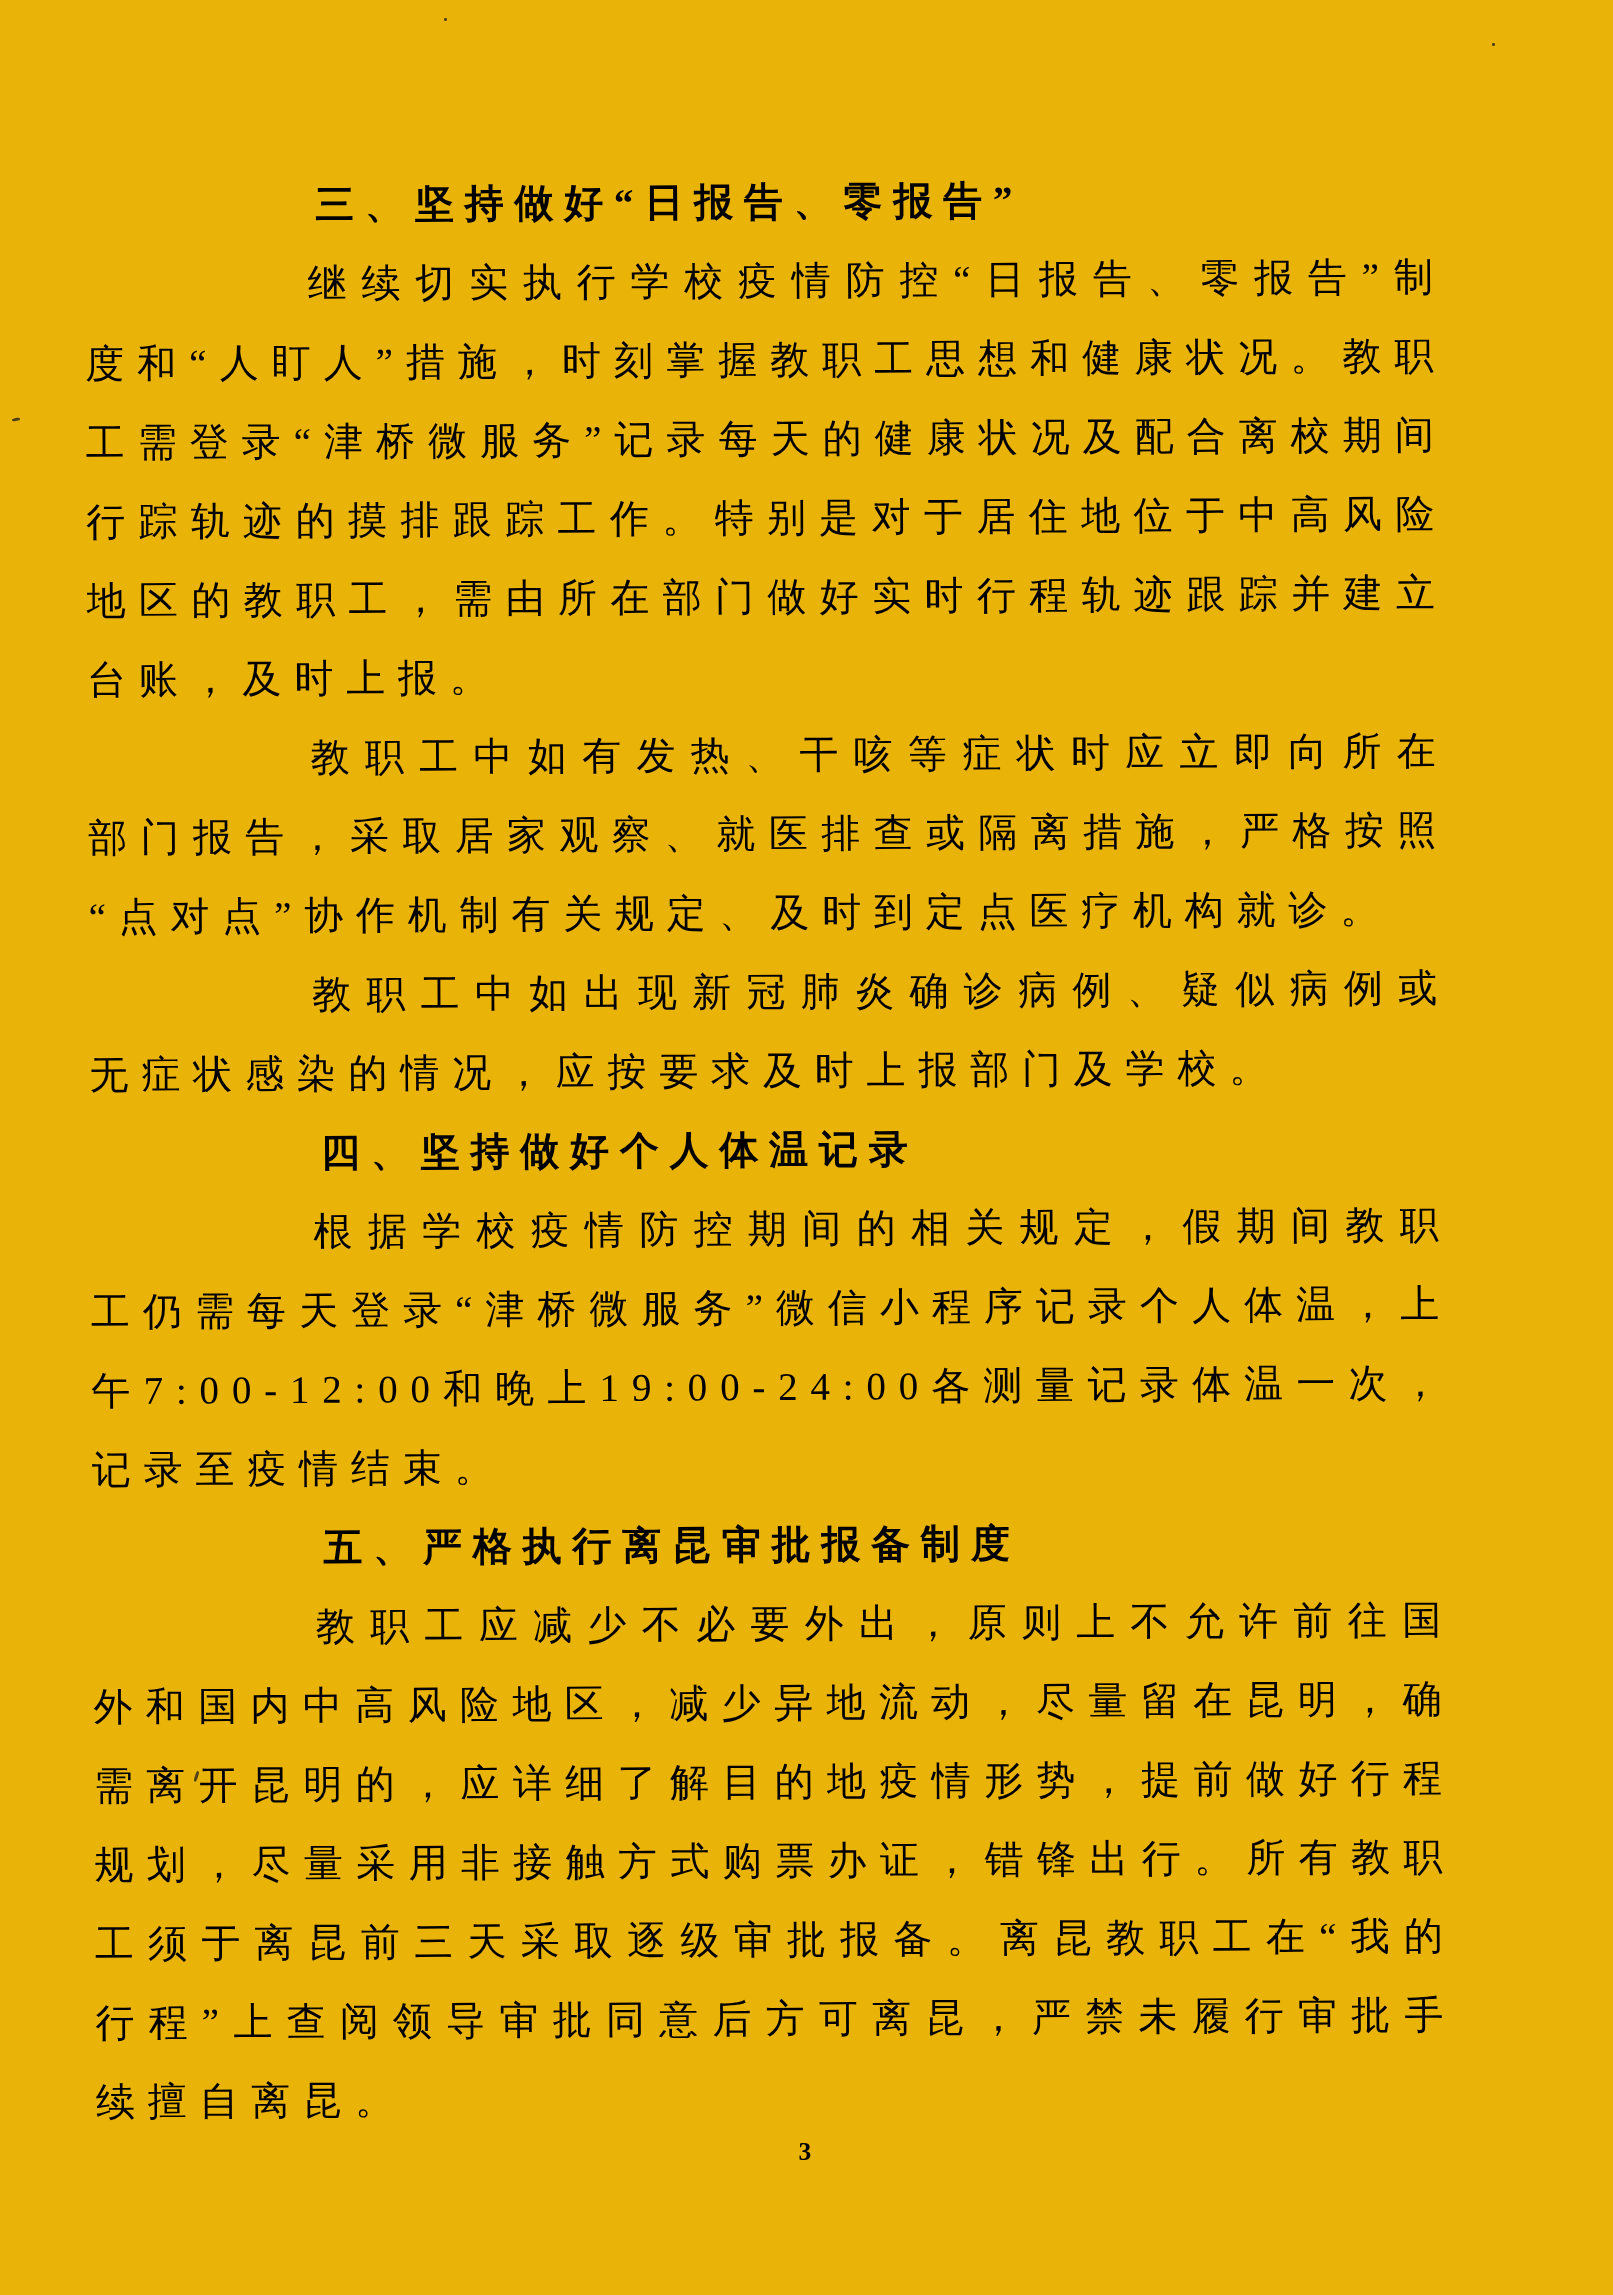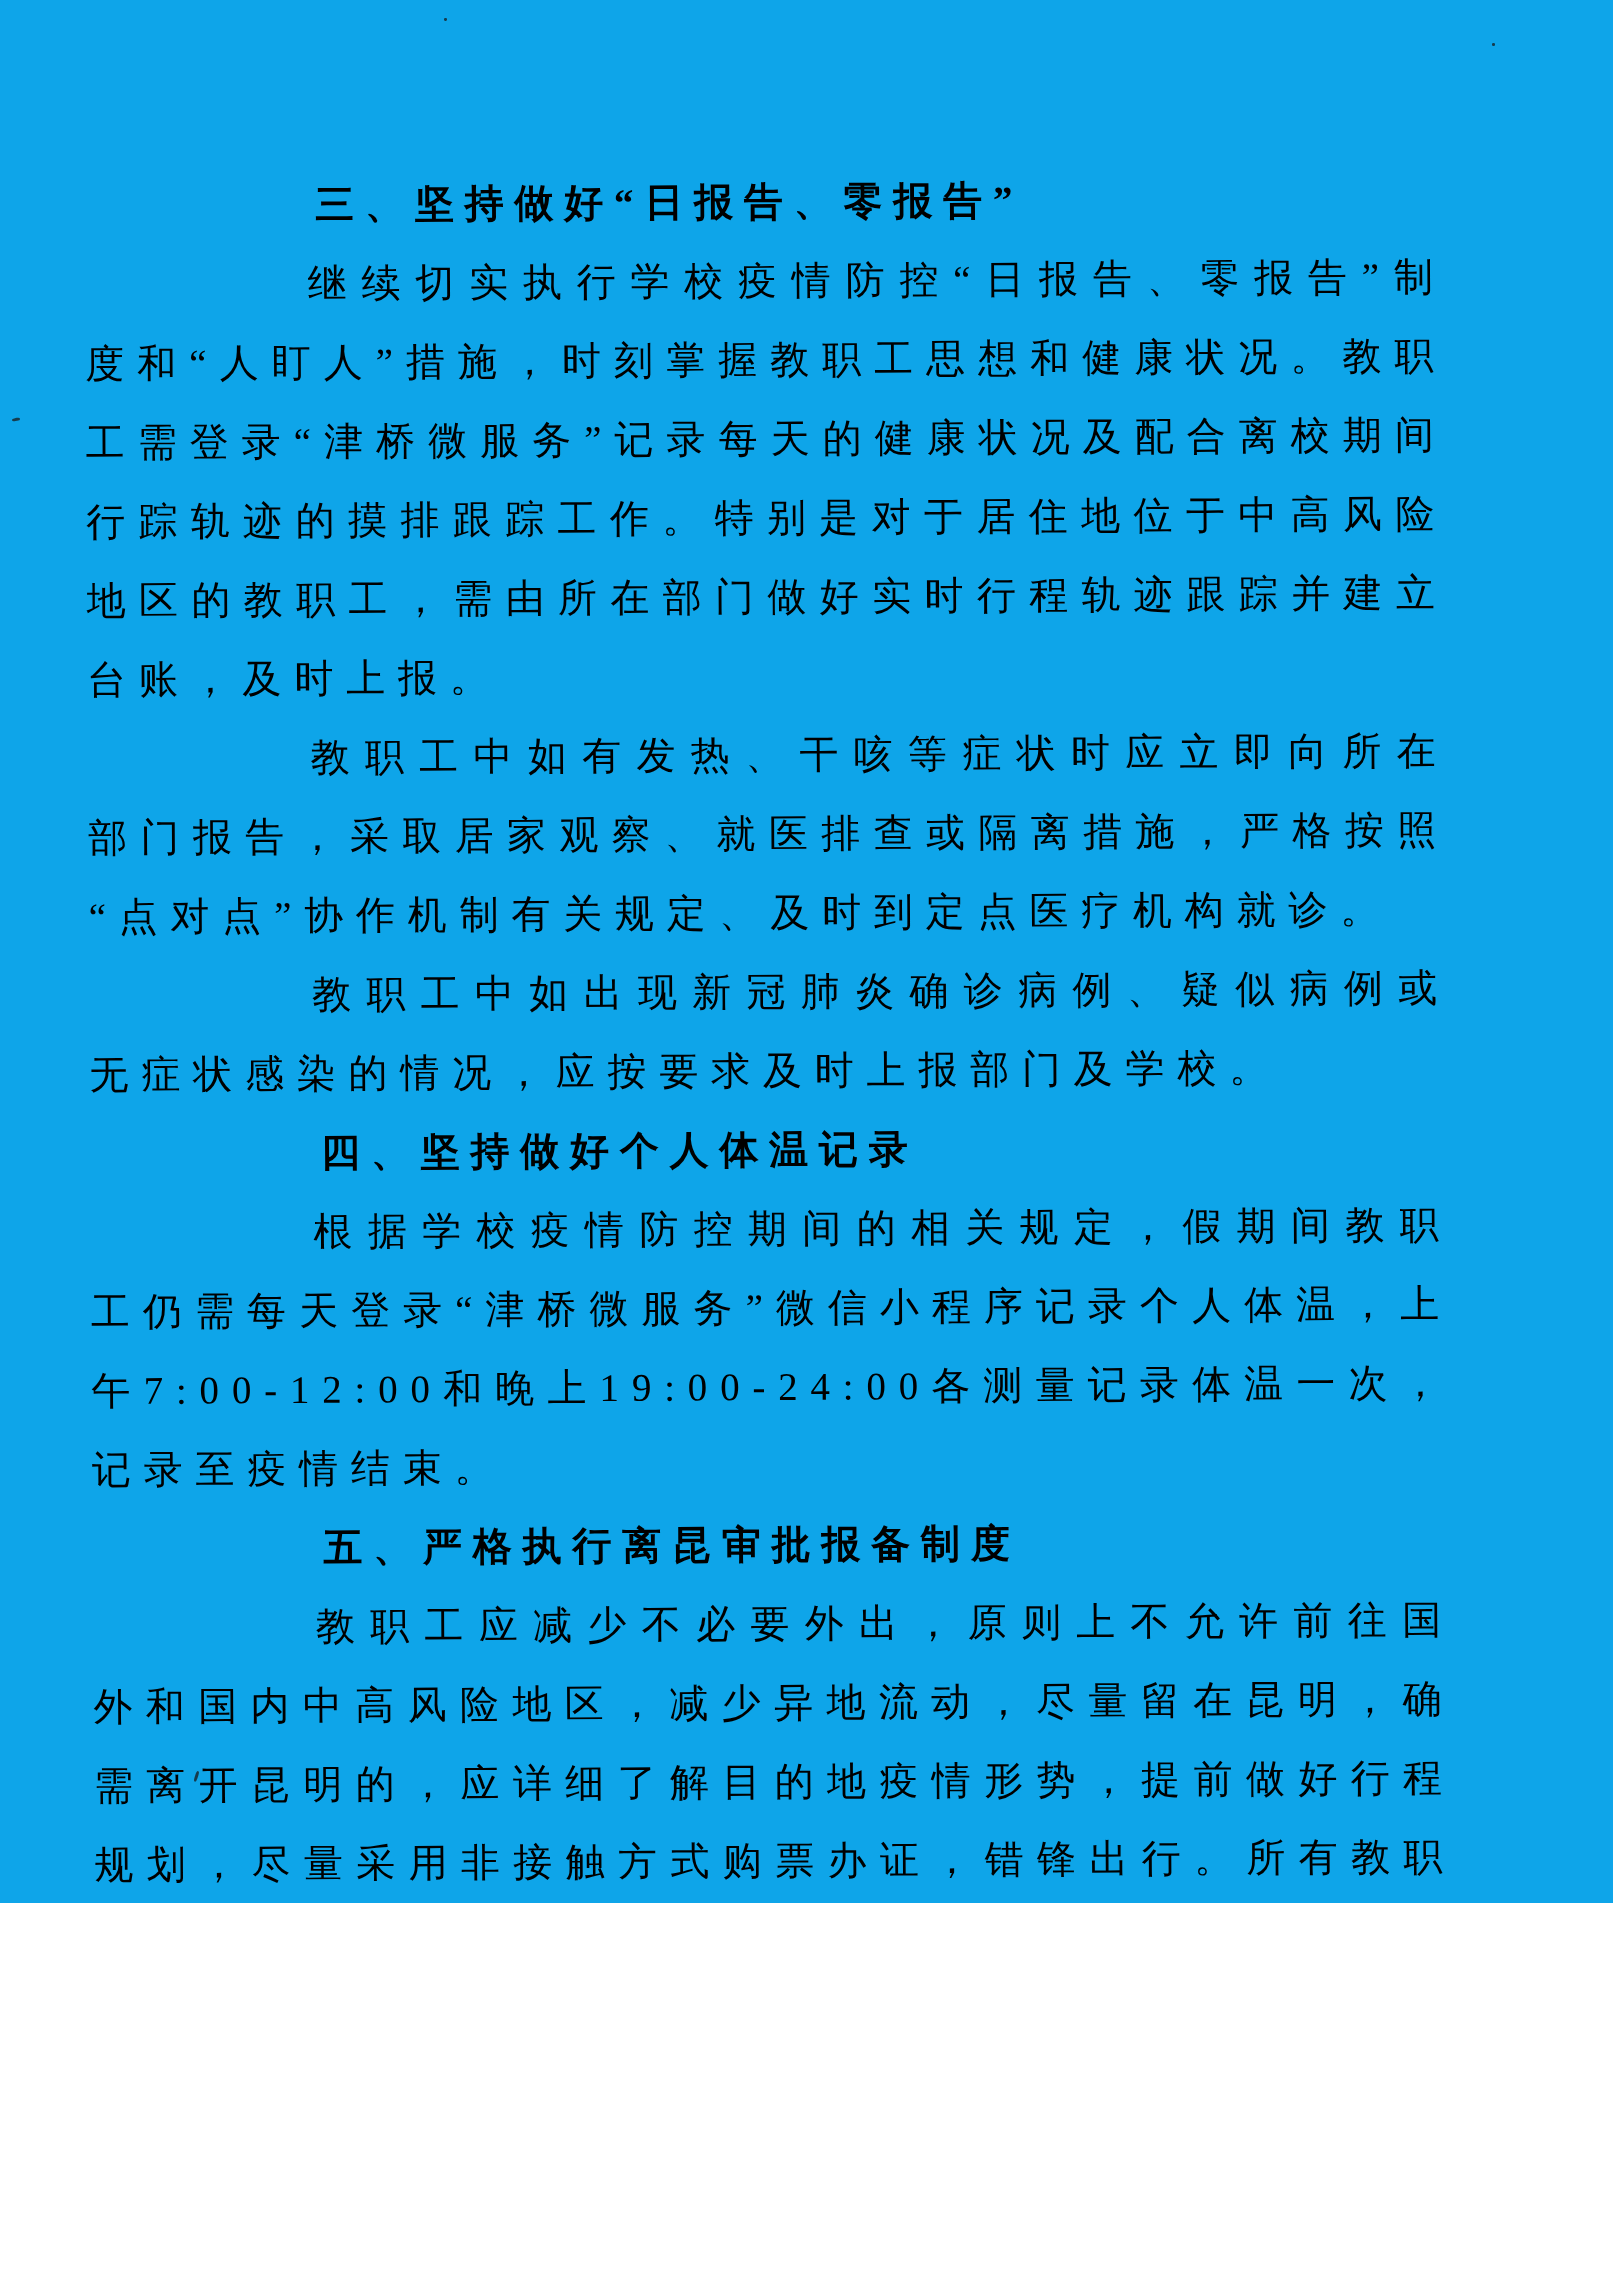--- a/index.html
+++ b/index.html
@@ -3,22 +3,22 @@
 <meta charset="utf-8">
 <style>
   html, body {
     margin: 0;
     padding: 0;
     background: #ffffff;
   }
   .sheet {
     position: relative;
     width: 1614px;
-    height: 1903px;
-    background: #0ea5e9;
+    height: 2295px;
+    background: #eab308;
     overflow: hidden;
     color: #000000;
     font-family: "Liberation Serif", "DejaVu Serif", serif;
   }
   .doc-body {
     position: absolute;
     left: 90px;
     top: 162px;
     width: 1361px;
     transform: rotate(-0.35deg);

